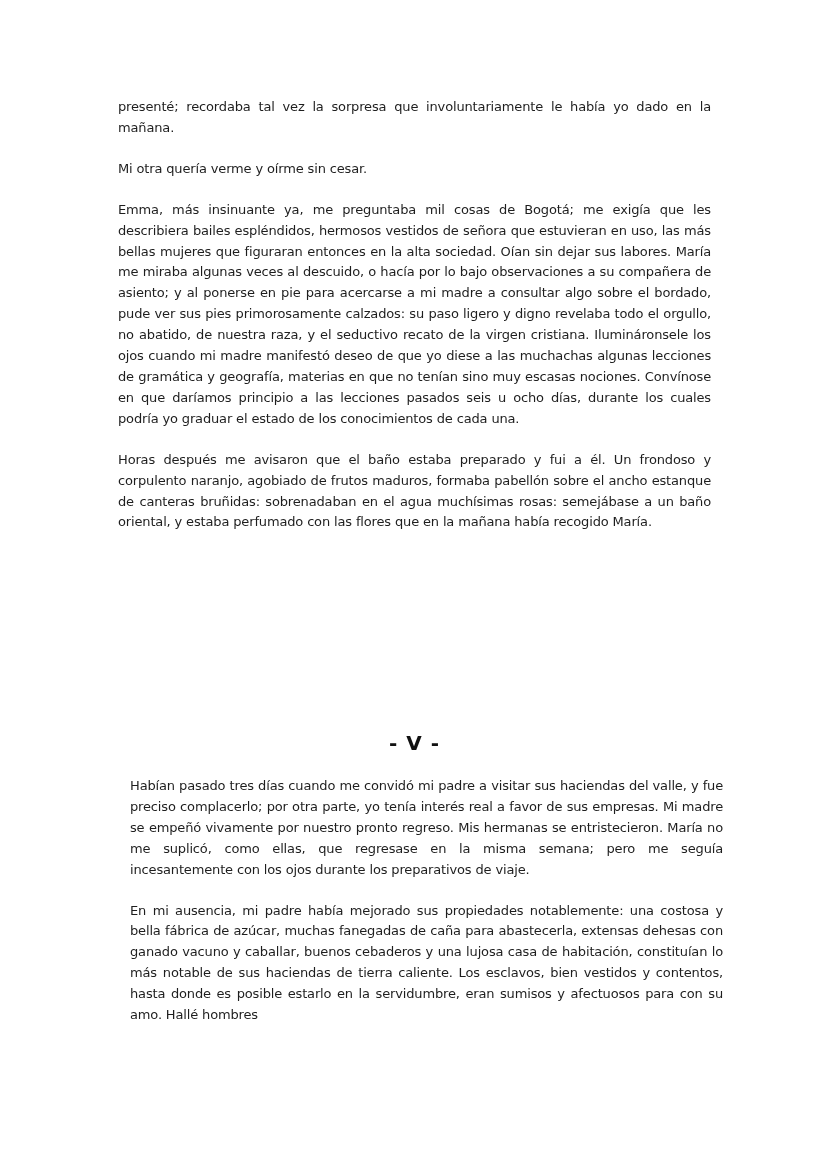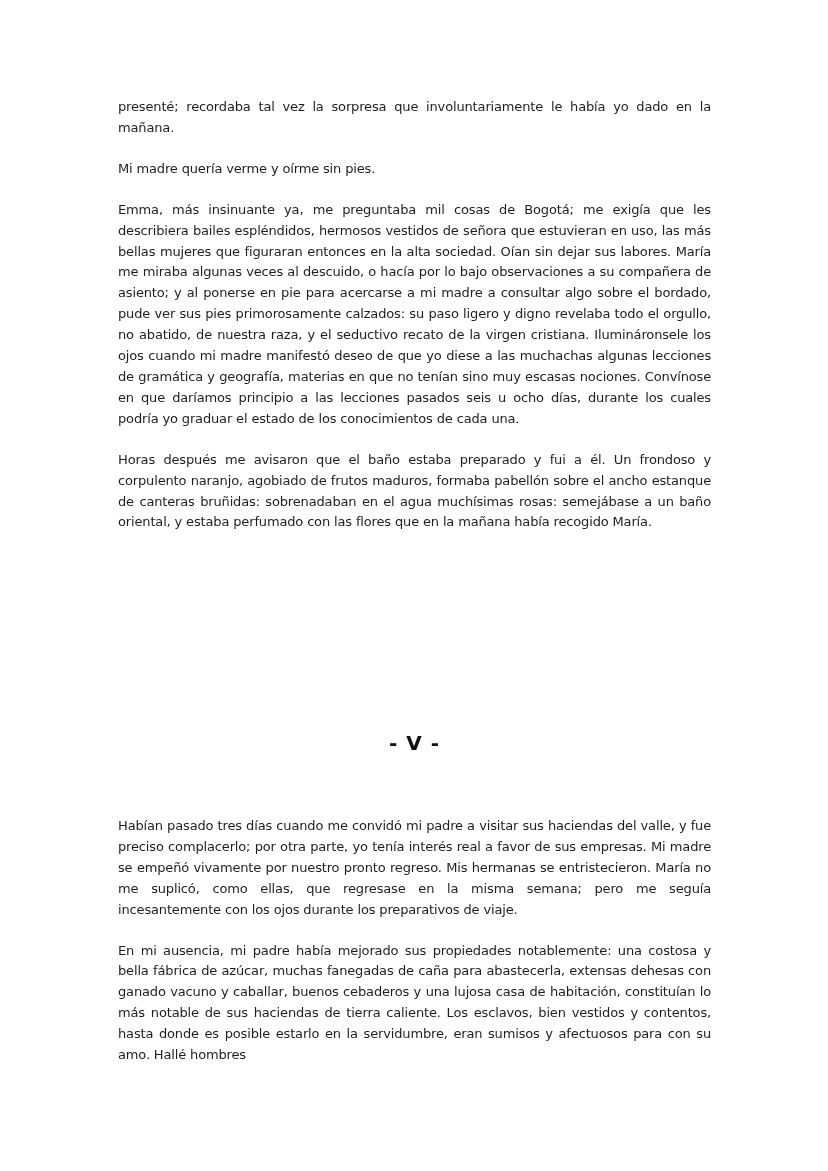--- a/index.html
+++ b/index.html
@@ -36,32 +36,31 @@
       letter-spacing: 1px;
       margin: 0;
       position: absolute;
       left: 0;
       width: 593px;
       top: 634px;
       color: #111;
     }
     .section2 {
       position: absolute;
-      left: 0;
+      left: 12px;
       top: 679px;
       width: 593px;
-      margin-top: 40px;
     }
   </style>
 </head>
 <body>
 
 <div class="page">
   <p class="para">presenté; recordaba tal vez la sorpresa que involuntariamente le había yo dado en la mañana.</p>
-  <p class="para">Mi madre quería verme y oírme sin pies.</p>
+  <p class="para">Mi otra quería verme y oírme sin cesar.</p>
   <p class="para">Emma, más insinuante ya, me preguntaba mil cosas de Bogotá; me exigía que les describiera bailes espléndidos, hermosos vestidos de señora que estuvieran en uso, las más bellas mujeres que figuraran entonces en la alta sociedad. Oían sin dejar sus labores. María me miraba algunas veces al descuido, o hacía por lo bajo observaciones a su compañera de asiento; y al ponerse en pie para acercarse a mi madre a consultar algo sobre el bordado, pude ver sus pies primorosamente calzados: su paso ligero y digno revelaba todo el orgullo, no abatido, de nuestra raza, y el seductivo recato de la virgen cristiana. Ilumináronsele los ojos cuando mi madre manifestó deseo de que yo diese a las muchachas algunas lecciones de gramática y geografía, materias en que no tenían sino muy escasas nociones. Convínose en que daríamos principio a las lecciones pasados seis u ocho días, durante los cuales podría yo graduar el estado de los conocimientos de cada una.</p>
   <p class="para">Horas después me avisaron que el baño estaba preparado y fui a él. Un frondoso y corpulento naranjo, agobiado de frutos maduros, formaba pabellón sobre el ancho estanque de canteras bruñidas: sobrenadaban en el agua muchísimas rosas: semejábase a un baño oriental, y estaba perfumado con las flores que en la mañana había recogido María.</p>
 
   <h2 class="chapter-heading">- V -</h2>
 
   <div class="section2">
     <p class="para">Habían pasado tres días cuando me convidó mi padre a visitar sus haciendas del valle, y fue preciso complacerlo; por otra parte, yo tenía interés real a favor de sus empresas. Mi madre se empeñó vivamente por nuestro pronto regreso. Mis hermanas se entristecieron. María no me suplicó, como ellas, que regresase en la misma semana; pero me seguía incesantemente con los ojos durante los preparativos de viaje.</p>
     <p class="para">En mi ausencia, mi padre había mejorado sus propiedades notablemente: una costosa y bella fábrica de azúcar, muchas fanegadas de caña para abastecerla, extensas dehesas con ganado vacuno y caballar, buenos cebaderos y una lujosa casa de habitación, constituían lo más notable de sus haciendas de tierra caliente. Los esclavos, bien vestidos y contentos, hasta donde es posible estarlo en la servidumbre, eran sumisos y afectuosos para con su amo. Hallé hombres</p>
   </div>
 </div>

